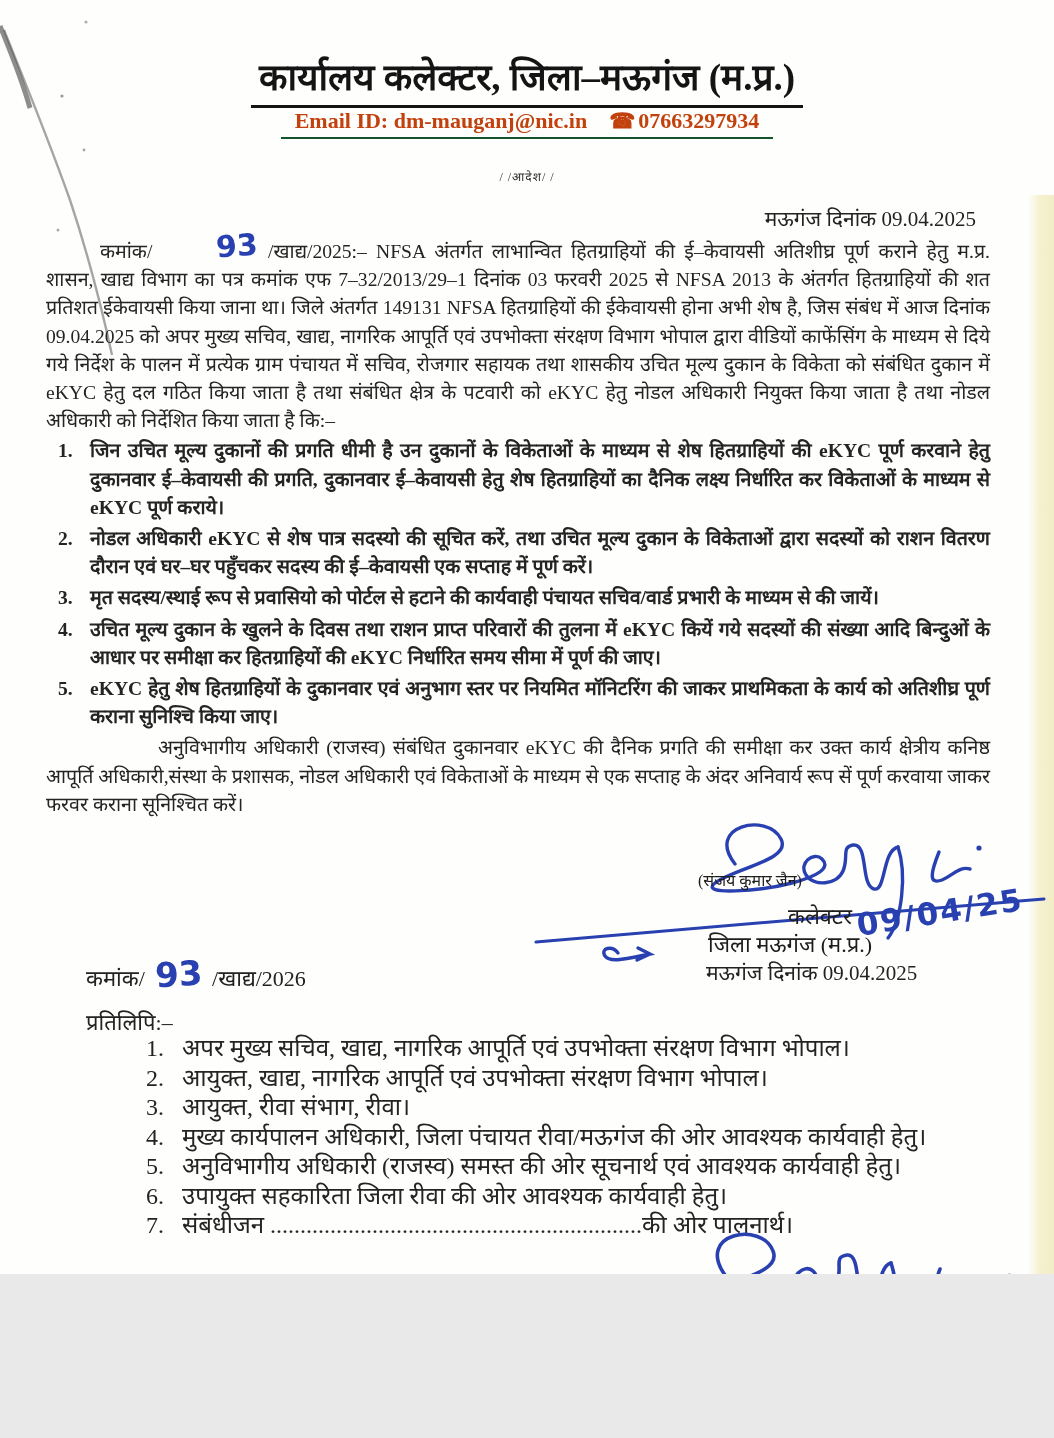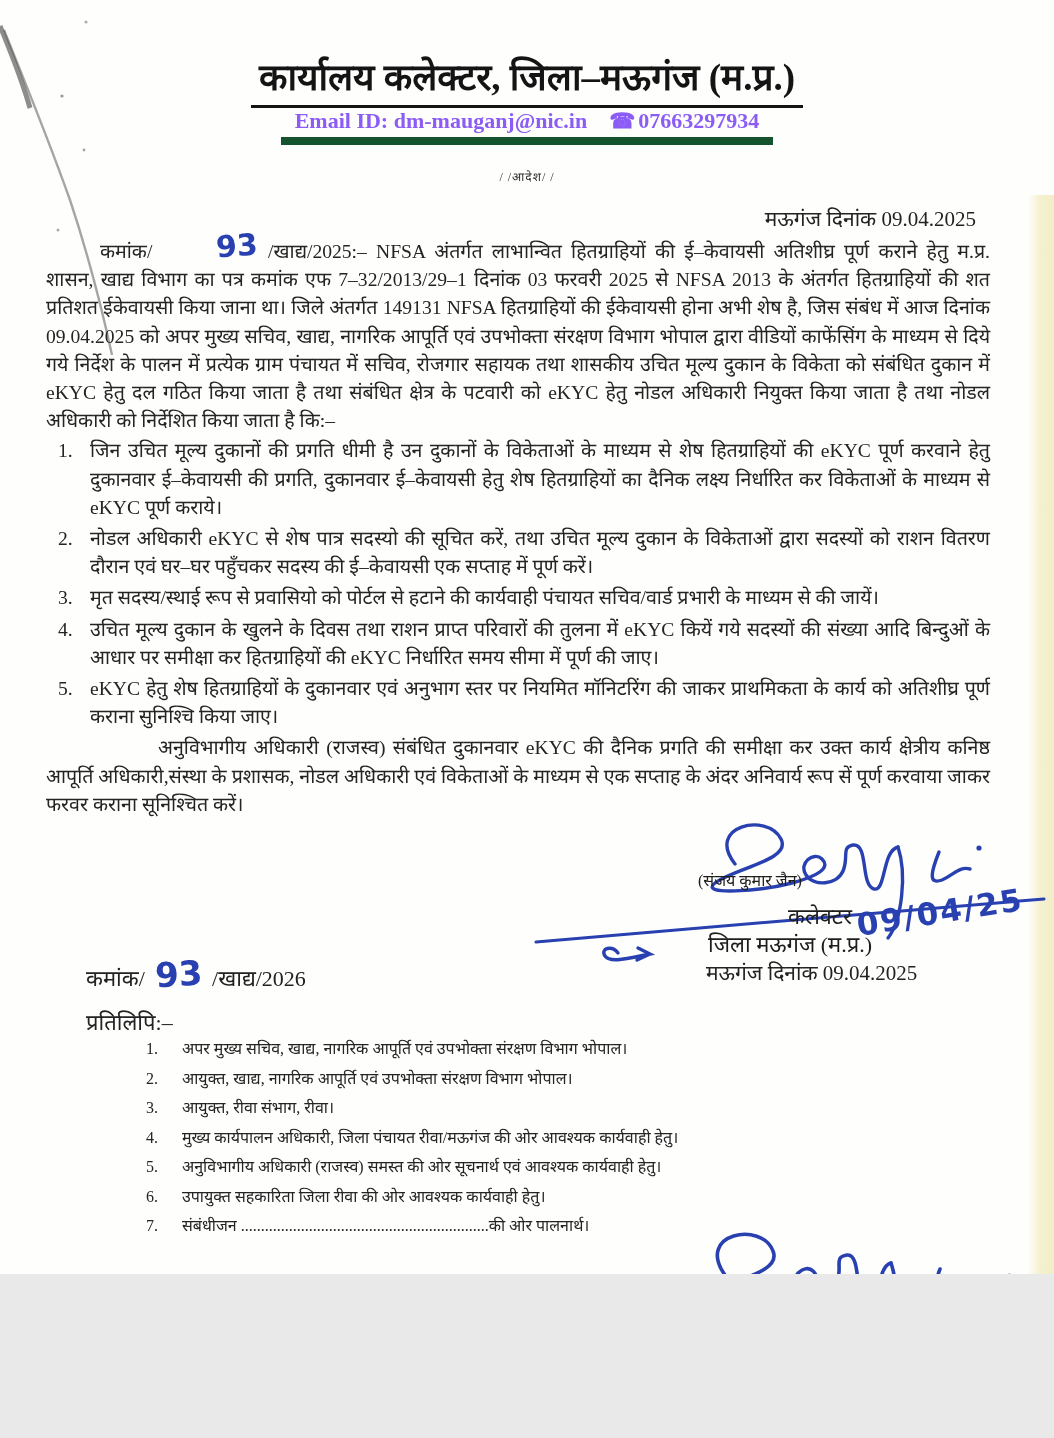--- a/index.html
+++ b/index.html
@@ -25,22 +25,22 @@
   }
   .hdr-title span{
     display:inline-block;font-size:37px;font-weight:bold;color:#141414;
     border-bottom:3px solid #141414;padding:0 8px 4px 8px;letter-spacing:0;
   }
   .hdr-email{
     position:absolute;top:108px;left:0;right:0;text-align:center;
     font-family:"Liberation Serif","DejaVu Serif",serif;
   }
   .hdr-email .wrap{
-    display:inline-block;border-bottom:8px solid #14532d;padding:0 14px 3px 14px;
-    font-size:22px;font-weight:bold;color:#8b5cf6;
+    display:inline-block;border-bottom:2px solid #14532d;padding:0 14px 3px 14px;
+    font-size:22px;font-weight:bold;color:#c2410c;
   }
   .hdr-email .phone-glyph{font-size:21px;margin:0 3px 0 22px;}
   .order-heading{
     position:absolute;top:168px;left:0;right:0;text-align:center;
     font-size:12px;color:#2c2c2c;letter-spacing:1px;
   }
   .date-right{
     position:absolute;top:204px;right:78px;font-size:21px;color:#222;
   }
   
@@ -49,21 +49,21 @@
     font-size:19.6px;line-height:28.2px;text-align:justify;color:#242424;
   }
   .body-block p{margin:0;}
   p.intro{text-indent:54px;}
   .ref-number{
     color:#2940b0;font-size:30px;font-weight:bold;line-height:20px;
     display:inline-block;transform:rotate(-4deg);padding:0 10px;
     font-family:"DejaVu Sans","Liberation Sans",sans-serif;
   }
   ol.order-list{
-    list-style:none;margin:2px 0 0 0;padding:0;counter-reset:oi;
+    list-style:none;margin:2px 0 0 0;padding:0;counter-reset:oi;font-weight:bold;
   }
   ol.order-list>li{
     counter-increment:oi;position:relative;padding-left:44px;margin:0 0 3px 0;
   }
   ol.order-list>li::before{
     content:counter(oi) ".";position:absolute;left:12px;top:0;
   }
   p.closing{text-indent:112px;margin-top:2px;}
   
   .sig1{position:absolute;top:812px;left:530px;width:524px;height:170px;}
@@ -85,21 +85,21 @@
     color:#2940b0;font-size:31px;font-weight:bold;letter-spacing:2px;
     font-family:"DejaVu Sans","Liberation Sans",sans-serif;white-space:nowrap;
   }
   
   .ref2{position:absolute;top:962px;left:86px;font-size:22px;color:#222;}
   .ref2 .ref-number{font-size:34px;}
   .pratilipi{position:absolute;top:1006px;left:86px;font-size:22px;color:#222;}
   ol.copy-list{
     position:absolute;top:1034px;left:146px;width:870px;
     list-style:none;margin:0;padding:0;counter-reset:ci;
-    font-size:16px;line-height:29.5px;color:#242424;
+    font-size:24px;line-height:29.5px;color:#242424;
   }
   ol.copy-list>li{counter-increment:ci;position:relative;padding-left:36px;}
   ol.copy-list>li::before{content:counter(ci) ".";position:absolute;left:0;top:0;}
 </style>
 </head>
 <body>
 
 <div class="page">
 
   <div class="edge-strip"></div>

